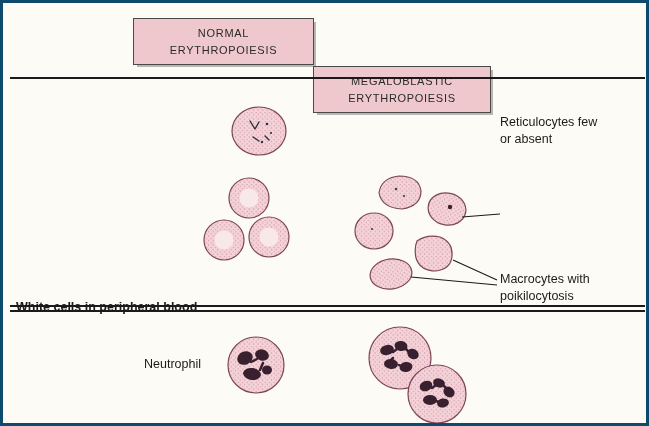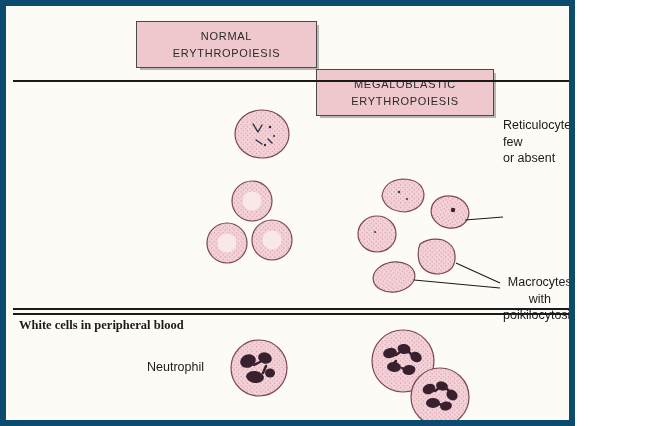--- a/index.html
+++ b/index.html
@@ -1,19 +1,19 @@
 <!DOCTYPE html>
 <html style="--page-bg: #fcfbf5; --header-bg: #efc8cd; --cell-fill: #f4d2d8; --stipple-dot: #c08195; --cell-stroke: #7c4656; --pallor: #f9e8ea; --nucleus: #38202e; --text: #1b1b1b;"><head>
 <meta charset="utf-8">
 <style>
   * { margin:0; padding:0; box-sizing:border-box; }
   html,body { background:#ffffff; font-family:"Liberation Sans", sans-serif; }
   .canvas {
-    position:relative; width:575px; height:426px;
-    background:var(--page-bg,#fcfbf5); border:6px solid #0c4a6e;
+    position:relative; width:649px; height:426px;
+    background:var(--page-bg,#fcfbf5); border:3px solid #0c4a6e;
     overflow:hidden; color:var(--text,#1b1b1b);
   }
   .header-box {
     position:absolute; top:15px; height:47px;
     background:var(--header-bg,#efc8cd); border:1.5px solid #4a4a4a;
     display:flex; align-items:center; justify-content:center;
     text-align:center; font-size:11px; letter-spacing:0.7px;
     line-height:1.5; white-space:pre-line; color:#2a2a2a;
     box-shadow:3px 3px 0 -1px #b9b7b2;
   }
@@ -123,22 +123,22 @@
   </svg>
 
   <div class="header-box header-left">NORMAL
 ERYTHROPOIESIS</div>
   <div class="header-box header-right">MEGALOBLASTIC
 ERYTHROPOIESIS</div>
 
   <div class="rule-top"></div>
   <div class="rule-double"></div>
 
-  <div class="section-title" style="left:13px; top:312px;font-family:Liberation Serif, serif;">White cells in peripheral blood</div>
+  <div class="section-title" style="left:13px; top:297px;">White cells in peripheral blood</div>
 
   <div class="label" style="left:141px; top:353px;">Neutrophil</div>
 
   <div class="label" style="left:497px; top:111px;">Reticulocytes few
 or absent</div>
-  <div class="label" style="left:497px; top:268px;text-align:center;">Macrocytes with
+  <div class="label" style="left:497px; top:268px;">Macrocytes with
 poikilocytosis</div>
 
 </div>
 
 </body></html>

